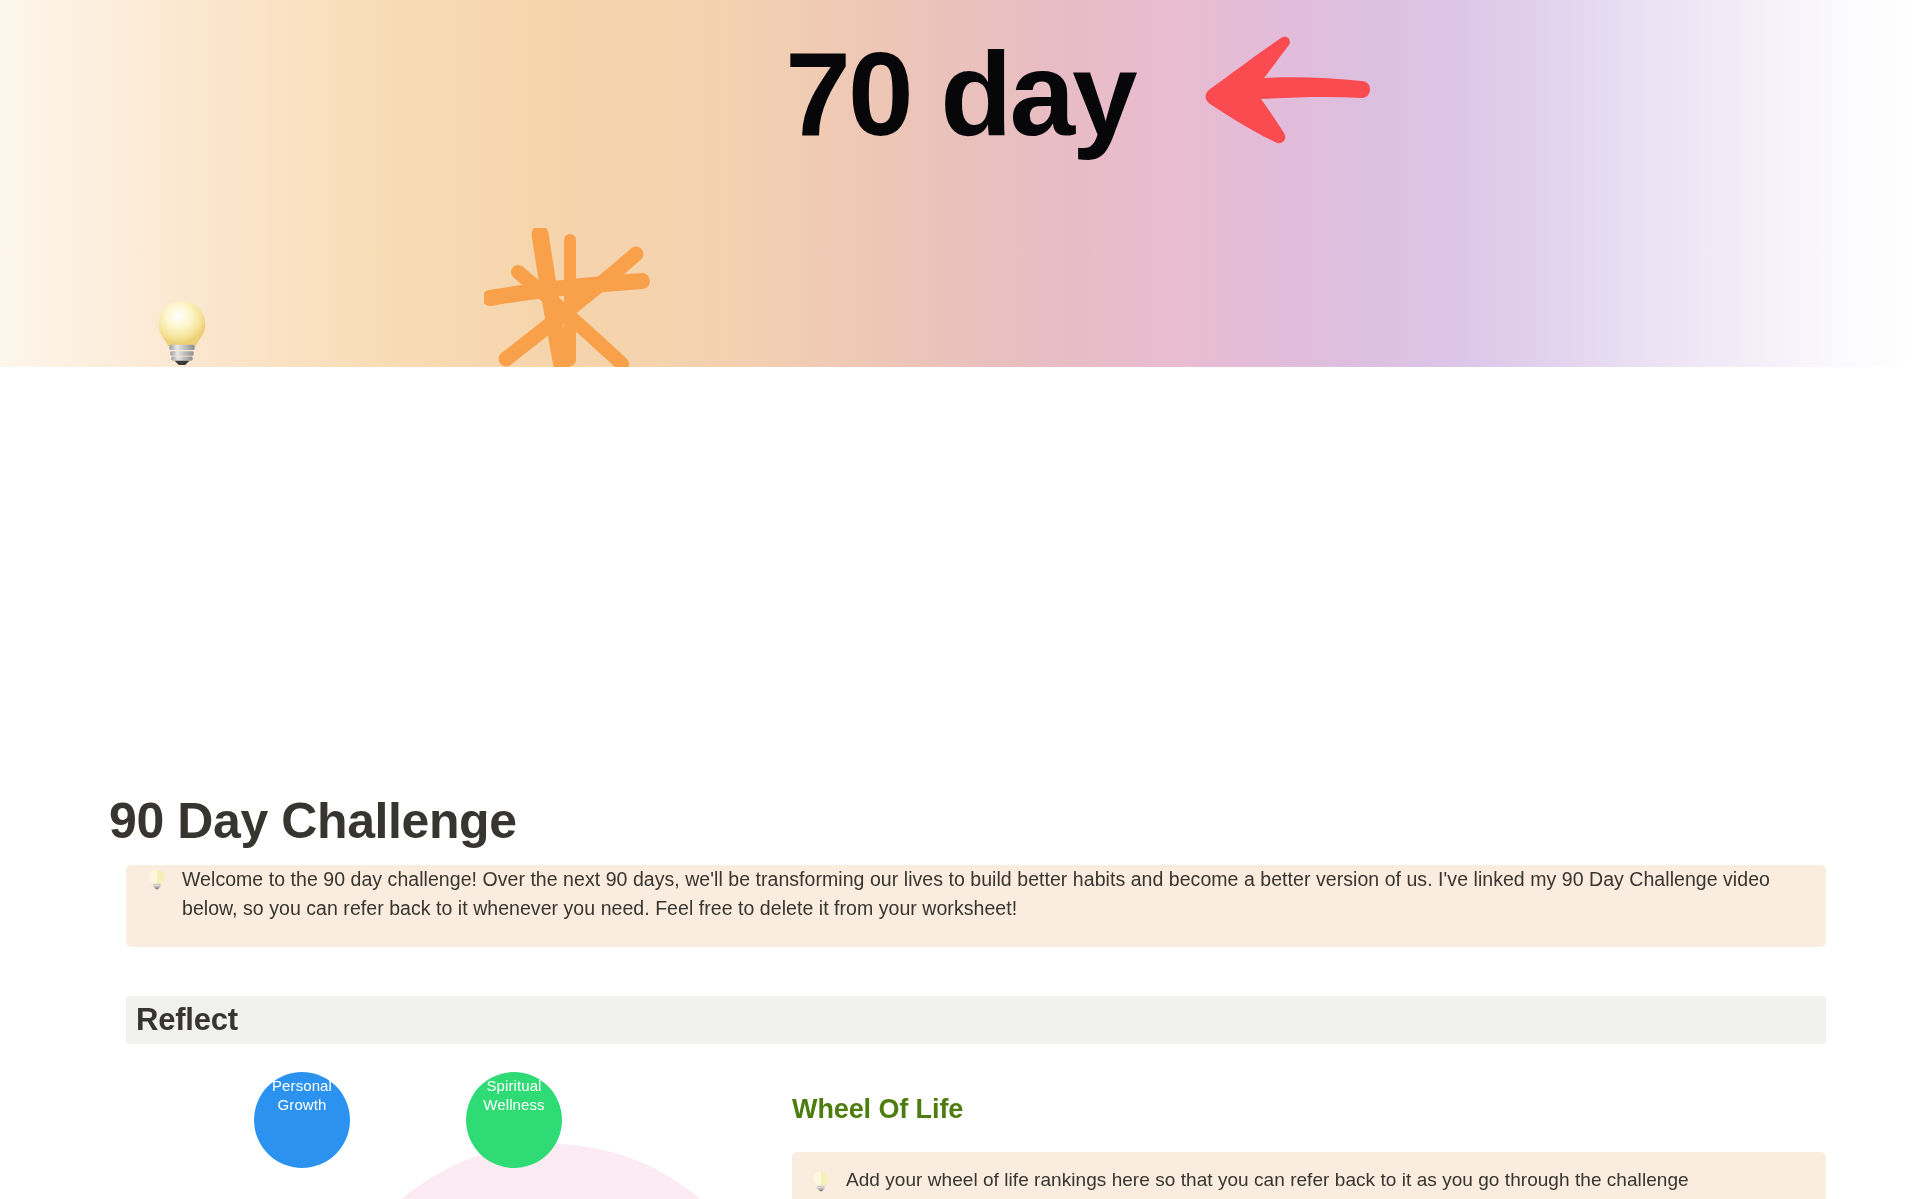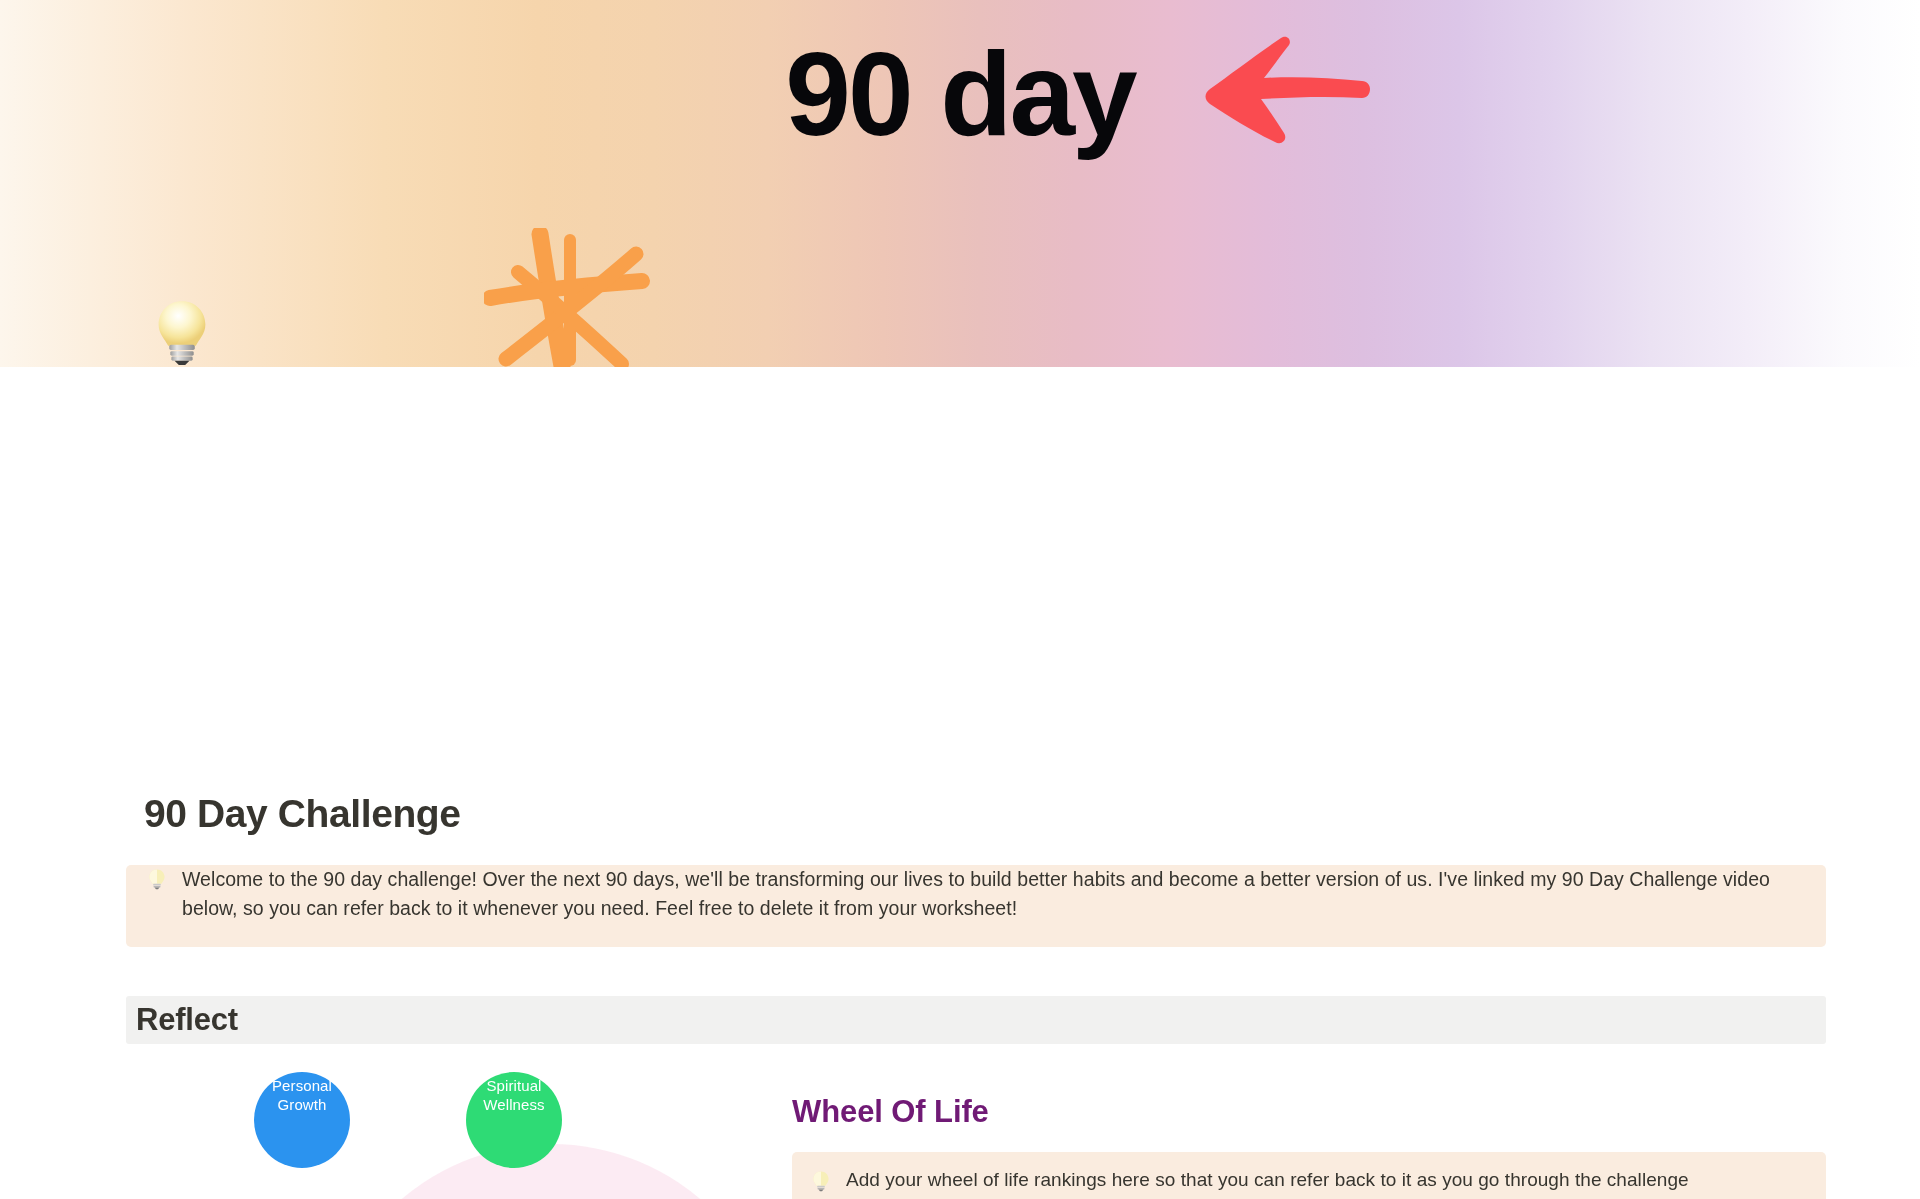--- a/index.html
+++ b/index.html
@@ -88,23 +88,23 @@
 
   
   .page {
     position: relative;
     width: 1920px;
     padding: 0 0 0 0;
   }
 
   .page-title {
     position: absolute;
-    left: 144px;
+    left: 109px;
     top: 425px;
-    font-size: 39px;
+    font-size: 50px;
     font-weight: 700;
     color: #37352f;
     letter-spacing: -0.4px;
   }
 
   
   .callout {
     position: absolute;
     background: #faecdf;
     border-radius: 5px;
@@ -194,33 +194,33 @@
     line-height: 19px;
     letter-spacing: 0.1px;
     padding: 4px;
   }
 
   
   .wol-heading {
     position: absolute;
     left: 792px;
     top: 727px;
-    font-size: 31px;
+    font-size: 27px;
     font-weight: 700;
-    color: #701a75;
+    color: #4d7c0f;
     letter-spacing: -0.1px;
   }
 </style>
 </head>
 <body>
 
 <div class="banner">
 
   <div class="banner-title">
-    <span>90 day</span>
+    <span>70 day</span>
   </div>
 
   <svg class="deco-arrow" viewBox="0 0 180 110">
     <path d="M172 47 C140 44 108 42 74 44 C84 31 92 20 99 11 C102 6 97 0 91 4 C66 21 41 40 20 55 C14 59 14 66 20 70 C40 83 62 97 85 108 C92 112 98 105 94 99 C87 88 79 76 71 65 C105 63 139 62 172 64 C177 64 180 60 180 55 C180 51 177 47 172 47 Z" fill="#fa4b50"></path>
   </svg>
 
   <svg class="deco-star" viewBox="0 0 170 145">
     <g stroke="#f9a04a" stroke-linecap="round" fill="none">
       <path d="M56 6 C62 45 70 95 78 138" stroke-width="17"></path>
       <path d="M6 70 C52 62 115 56 158 53" stroke-width="16"></path>

